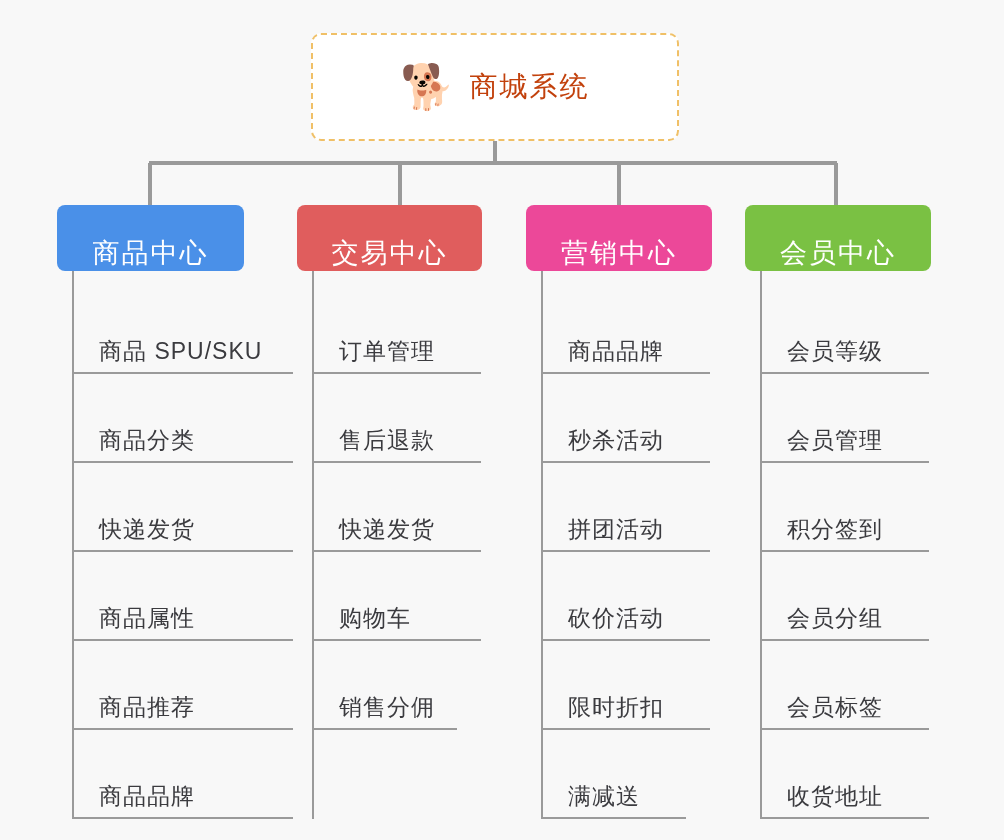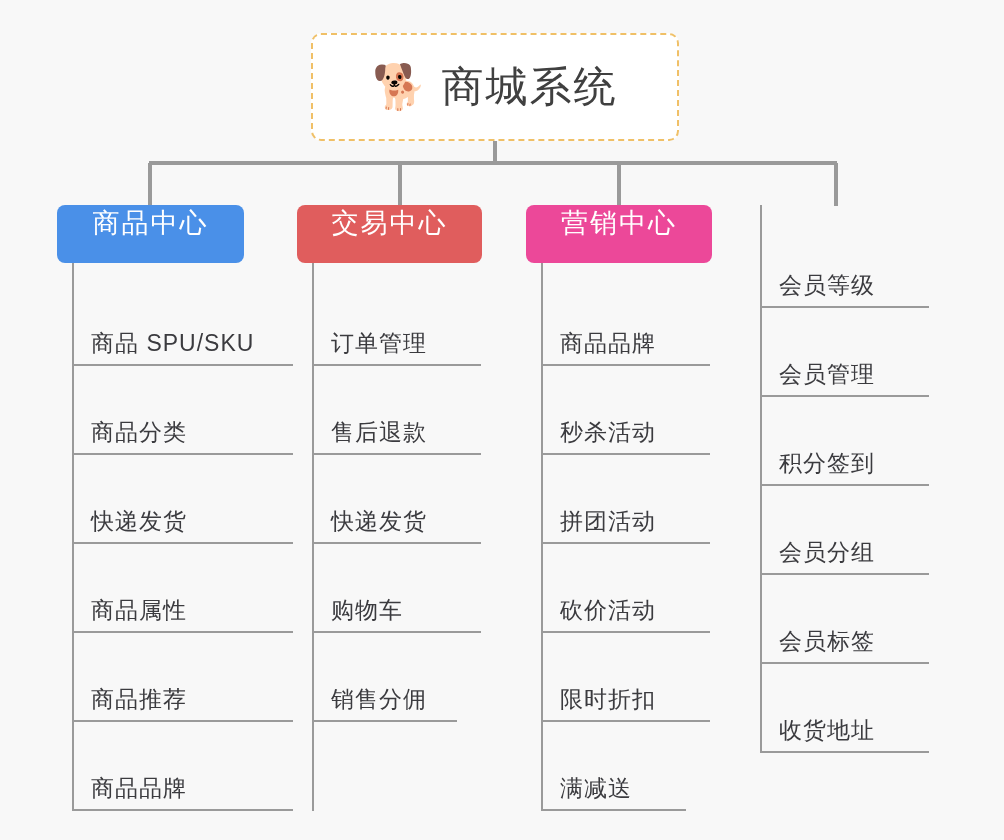--- a/index.html
+++ b/index.html
@@ -24,40 +24,40 @@
     display:flex;align-items:center;justify-content:center;
     gap:14px;
   }
   .root-emoji{
     font-size:44px;line-height:1;
     font-family:"DejaVu Sans",sans-serif;
     display:block;
     filter:saturate(1.05);
   }
   .root-title{
-    font-size:42px;
-    color:#404040;
+    font-size:28px;
+    color:#c2410c;
     letter-spacing:2px;
     line-height:1;
     white-space:nowrap;
   }
 
   
   #connectors{position:absolute;left:0;top:0;width:1004px;height:840px;pointer-events:none;}
 
   
   .branch{
     position:absolute;
     top:205px;
   }
   .branch-header{
     position:relative;
-    height:58px;
+    height:66px;
     border-radius:8px;
-    display:flex;align-items:flex-start;justify-content:center;
+    display:flex;align-items:flex-end;justify-content:center;
     color:#ffffff;
     font-size:27px;
     letter-spacing:2px;
     box-sizing:border-box;
   }
   .branch-items{
     position:relative;
     margin-top:0;
     padding-top:14px;
     padding-left:16px;   
@@ -68,21 +68,21 @@
     top:0;
     width:2px;
     background:#9a9a9a;
   }
   .leaf{
     position:relative;
     height:89px;
     box-sizing:border-box;
     display:flex;
     align-items:flex-end;
-    padding-left:18px;
+    padding-left:26px;
   }
   .leaf-rule{
     position:absolute;
     left:0;
     bottom:0;
     height:2px;
     background:#9a9a9a;
   }
   .leaf-label{
     position:relative;
@@ -226,20 +226,23 @@
         <span class="leaf-rule"></span>
       </div>
       <div class="leaf">
         <span class="leaf-label">满减送</span>
         <span class="leaf-rule"></span>
       </div>
     </div>
   </div>
 
   <div class="branch branch-3">
+    <div class="branch-header">
+      <span>会员中心</span>
+    </div>
     <div class="branch-items">
       <div class="spine" style="height: 548px;"></div>
       <div class="leaf">
         <span class="leaf-label">会员等级</span>
         <span class="leaf-rule"></span>
       </div>
       <div class="leaf">
         <span class="leaf-label">会员管理</span>
         <span class="leaf-rule"></span>
       </div>

